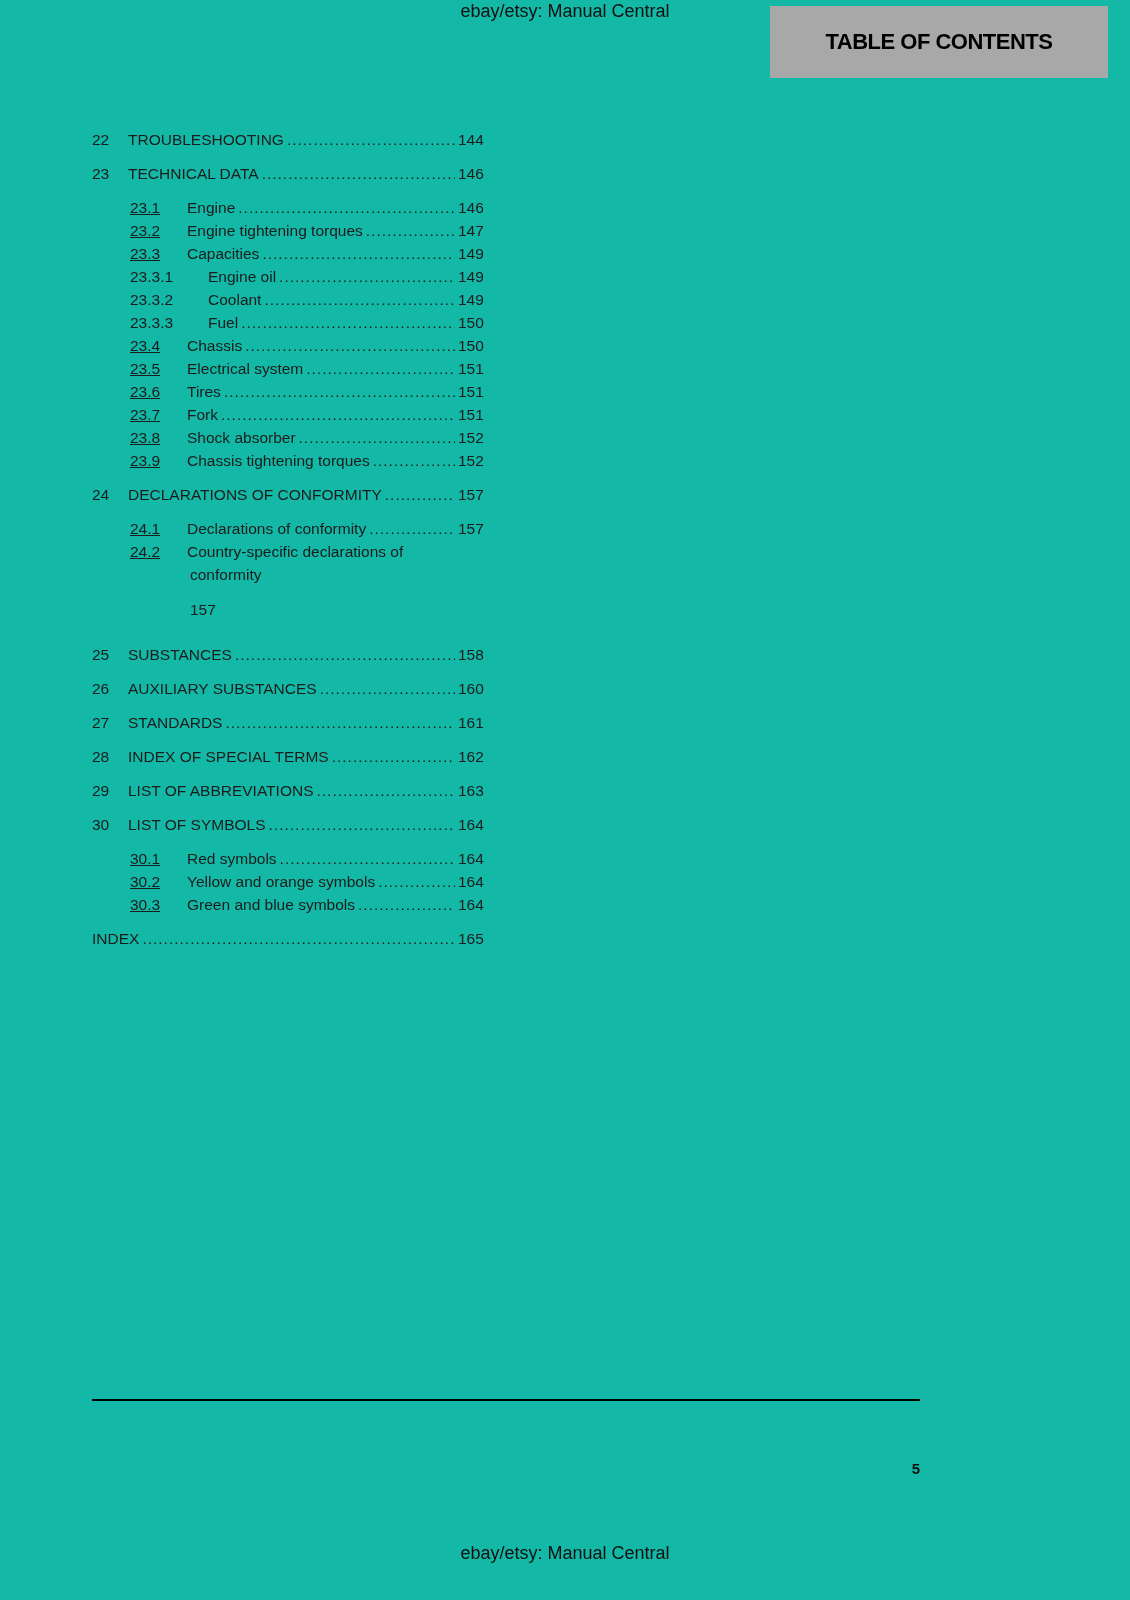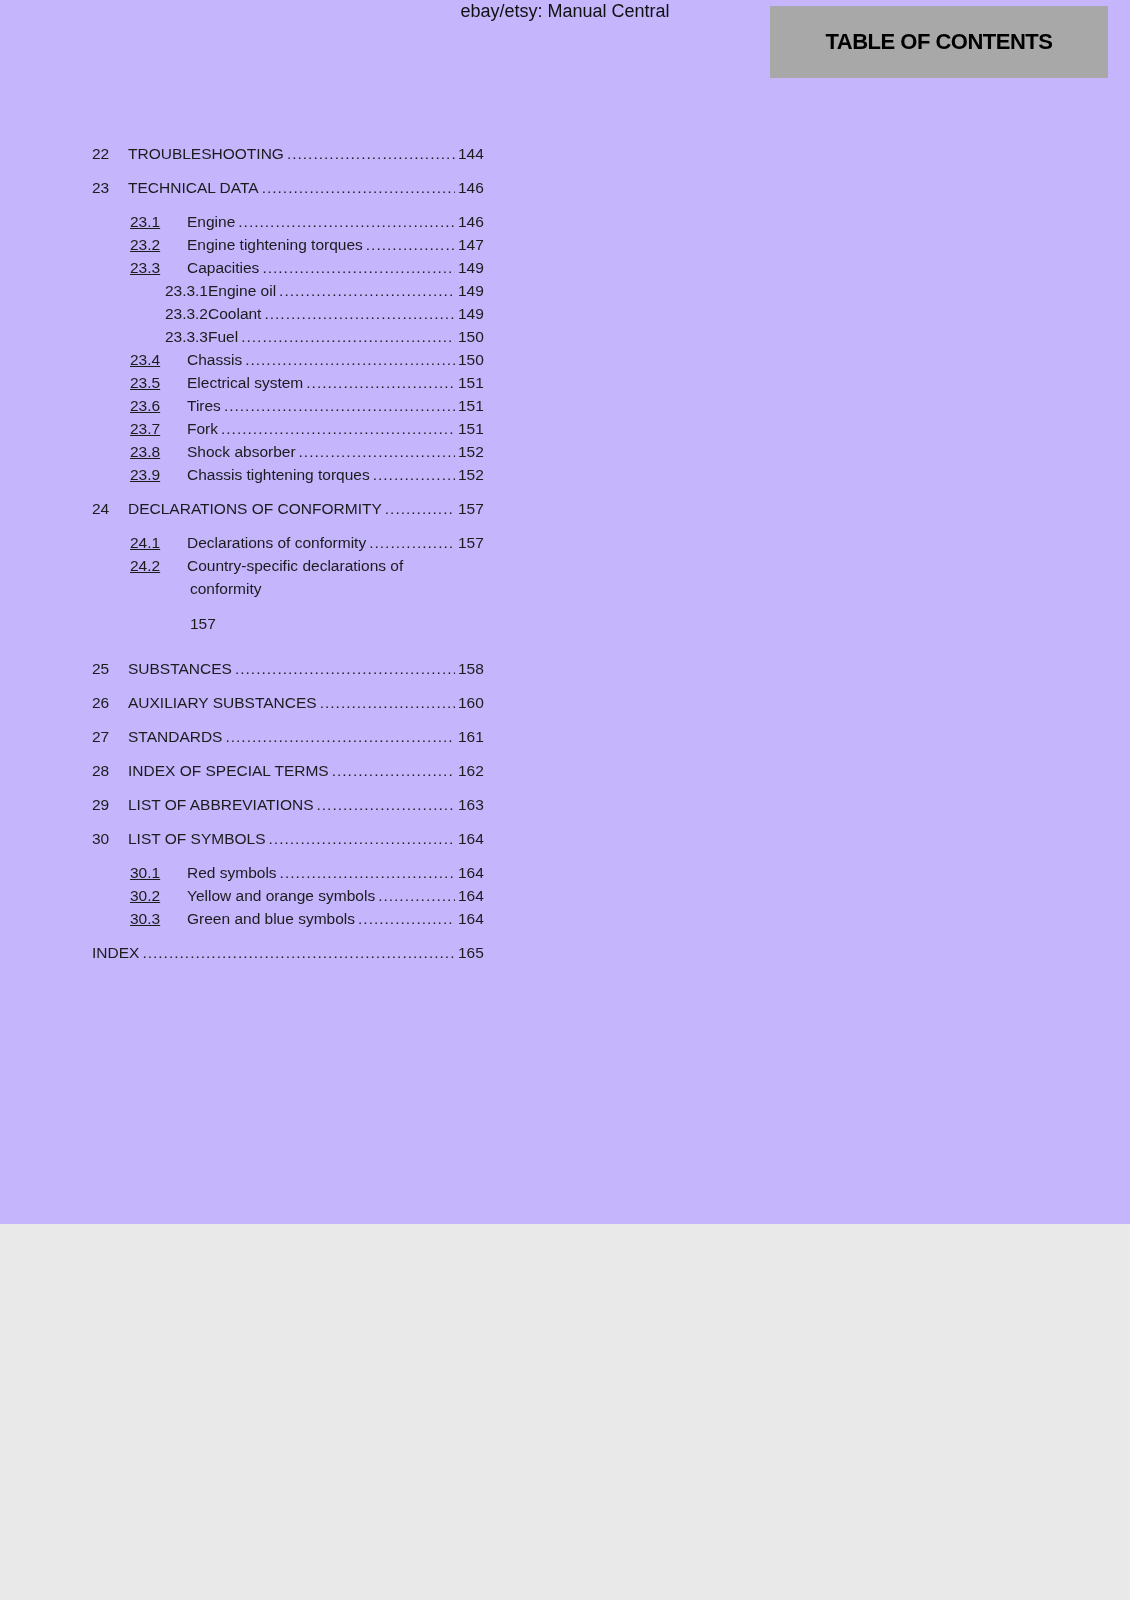--- a/index.html
+++ b/index.html
@@ -1,22 +1,22 @@
 <!DOCTYPE html>
 <html><head>
 <meta charset="utf-8">
 <style>
   * { margin: 0; padding: 0; box-sizing: border-box; }
   html, body { background: #e9e9e9; }
   body { font-family: "Liberation Sans", sans-serif; }
   .page {
     position: relative;
     width: 1130px;
-    height: 1224px;
-    background: #c4b5fd;
+    height: 1600px;
+    background: #14b8a6;
     overflow: hidden;
     margin: 0 auto;
     color: #1c1c1c;
   }
   .top-header {
     position: absolute;
     top: 1px;
     left: 0;
     width: 1130px;
     text-align: center;
@@ -33,36 +33,36 @@
     display: flex;
     align-items: center;
     justify-content: center;
     font-size: 22px;
     font-weight: 700;
     letter-spacing: -0.5px;
     color: #000000;
   }
   .toc {
     position: absolute;
-    top: 142px;
+    top: 128px;
     left: 92px;
     width: 400px;
     font-size: 15.5px;
   }
   .row {
     display: flex;
     align-items: baseline;
     line-height: 23px;
   }
   .row .num { flex: 0 0 auto; }
   .l1 .num { width: 36px; }
   .l2 { padding-left: 38px; }
   .l2 .num { width: 57px; text-decoration: underline; }
   .l3 { padding-left: 38px; }
-  .l3 .num { width: 78px; text-align: right; }
+  .l3 .num { width: 78px; }
   .l2c { padding-left: 95px; flex-direction: column; }
   .row .title { flex: 0 1 auto; white-space: nowrap; }
   .dots {
     flex: 1 1 12px;
     min-width: 12px;
     overflow: hidden;
     white-space: nowrap;
     margin: 0 3px;
   }
   .dots::after {

